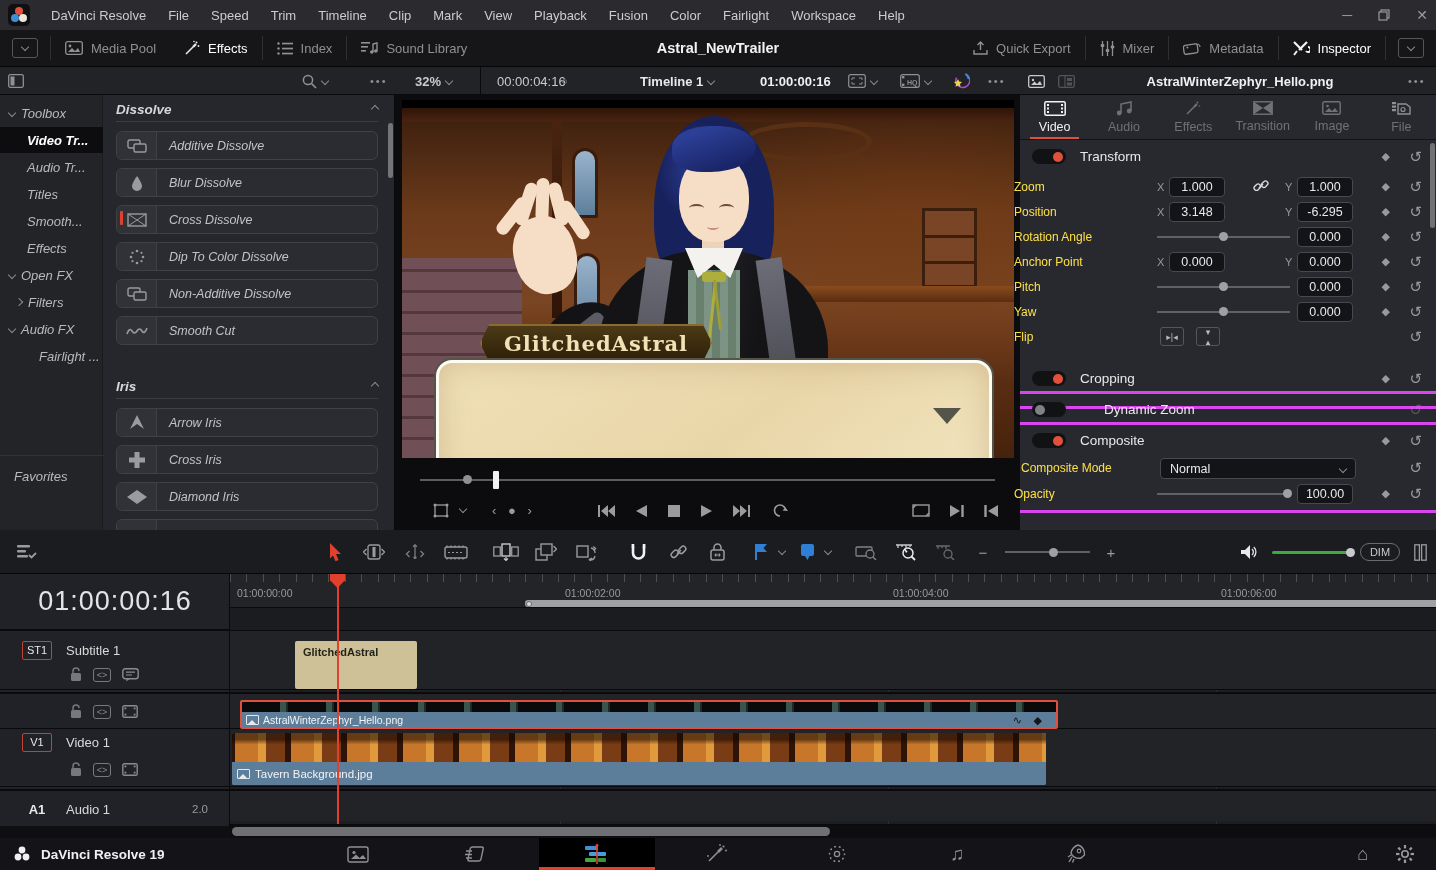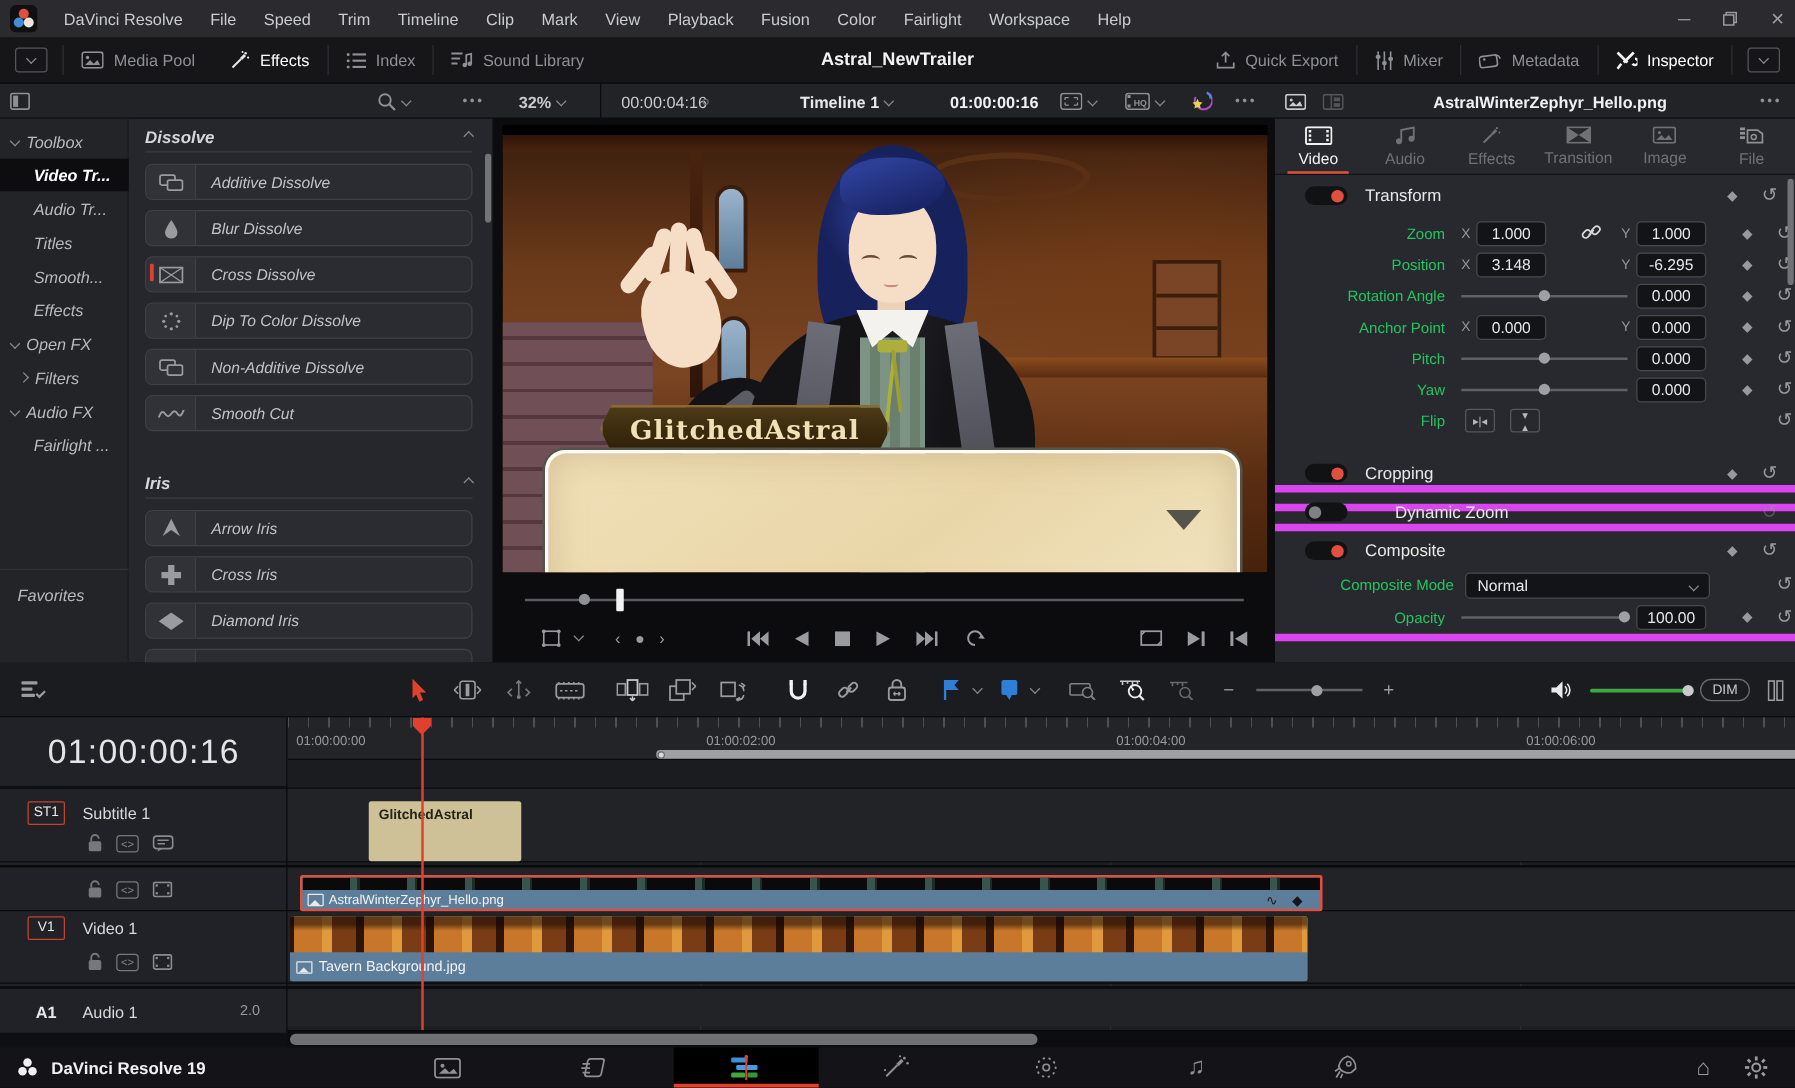--- a/index.html
+++ b/index.html
@@ -107,31 +107,31 @@
   #scrubline { position:absolute; left:25px; top:16px; width:575px; height:2px; background:#5c5d61; }
   #scrubdot { position:absolute; left:68px; top:12px; width:9px; height:9px; border-radius:50%; background:#8f9094; }
   #scrubhead { position:absolute; left:98px; top:8px; width:6px; height:18px; background:#f2f2f4; border-radius:1px; }
   #transport { left:395px; top:491px; width:625px; height:39px; display:flex; align-items:center; color:#9a9b9f; }
   .tico { margin:0 9px; }
   #inspector { left:1020px; top:95px; width:416px; height:435px; background:#28292e; }
   #insp-tabs { position:absolute; left:0; top:0; width:416px; height:45px; border-bottom:1px solid #121316; display:flex; }
   .itab { flex:1; display:flex; flex-direction:column; align-items:center; justify-content:center; gap:4px; color:#707175; font-size:12.5px; position:relative; }
   .itab.active { color:#f2f2f4; }
   .itab.active:after { content:""; position:absolute; bottom:0; left:10px; right:10px; height:2.5px; background:#e0503c; }
-  .isec { position:absolute; left:0; width:416px; border-bottom:6px solid #d946ef;padding-left:12px; }
+  .isec { position:absolute; left:0; width:416px; border-bottom:3px solid #d946ef; }
   .isec-hdr { height:31px; display:flex; align-items:center; }
   .toggle { width:34px; height:15px; border-radius:8px; background:#111214; margin-left:12px; position:relative; }
   .toggle .knob { position:absolute; top:2.5px; width:10px; height:10px; border-radius:50%; }
   .toggle.on .knob { right:3px; background:#e0503c; }
   .toggle.off .knob { left:3px; background:#808186; }
   .isec-title { margin-left:14px; font-size:13.5px; color:#e8e8ea; }
   .kf { position:absolute; right:46px; color:#98999d; font-size:11px; }
   .rst { position:absolute; right:14px; color:#98999d; font-size:15px; line-height:1; }
   .iprow { position:absolute; height:25px; display:flex; align-items:center; width:416px; }
-  .iplbl { position:absolute; right:292px; width:130px; text-align:right; font-size:12px; color:#22c55e; }
+  .iplbl { position:absolute; right:292px; width:130px; text-align:left; font-size:12px; color:#fde047; }
   .axis { position:absolute; font-size:11px; color:#98999d; }
   .valbox { position:absolute; width:56px; height:20px; background:#131417; border:1px solid #48494e; border-radius:4px;
     color:#e8e8ea; font-size:12.5px; display:flex; align-items:center; justify-content:center; }
   .sldline { position:absolute; height:2px; background:#606166; }
   .slddot { position:absolute; width:9px; height:9px; border-radius:50%; background:#9fa0a4; top:-3.5px; }
   .flipbtn { position:absolute; width:24px; height:19px; border:1px solid #55565a; border-radius:3px; display:flex; align-items:center; justify-content:center; color:#b8b9bc; font-size:9px; }
   #cmode { position:absolute; left:140px; top:3px; width:196px; height:21px; background:#131417; border:1px solid #48494e; border-radius:4px;
     display:flex; align-items:center; font-size:12.5px; color:#e8e8ea; padding:0 9px; justify-content:space-between; }
   #insp-scroll { position:absolute; right:1px; top:48px; width:5px; height:85px; background:#717276; border-radius:3px; }
 
@@ -423,21 +423,21 @@
       </div>
     <div class="sbitem" style="top:194px;">
         <span class="chev r" style="margin:0 6px 0 16px"></span>
         <span class="lbl">Filters</span>
       </div>
     <div class="sbitem" style="top:221px;">
         <span class="chev" style="margin:0 6px 0 9px"></span>
         <span class="lbl">Audio FX</span>
       </div>
     <div class="sbitem" style="top:248px;">
-        <span class="lbl" style="margin-left:27px">Fairlight ...</span>
+        <span class="lbl" style="margin-left:39px">Fairlight ...</span>
       </div>
     <div id="fav-divider"></div>
     <div class="sbitem" style="top:368px;">
         <span class="lbl" style="margin-left:14px">Favorites</span>
       </div>
   </div>
 
   <div id="effects-list">
     <div class="sect-hdr" style="top:3px;">
         <span>Dissolve</span>

